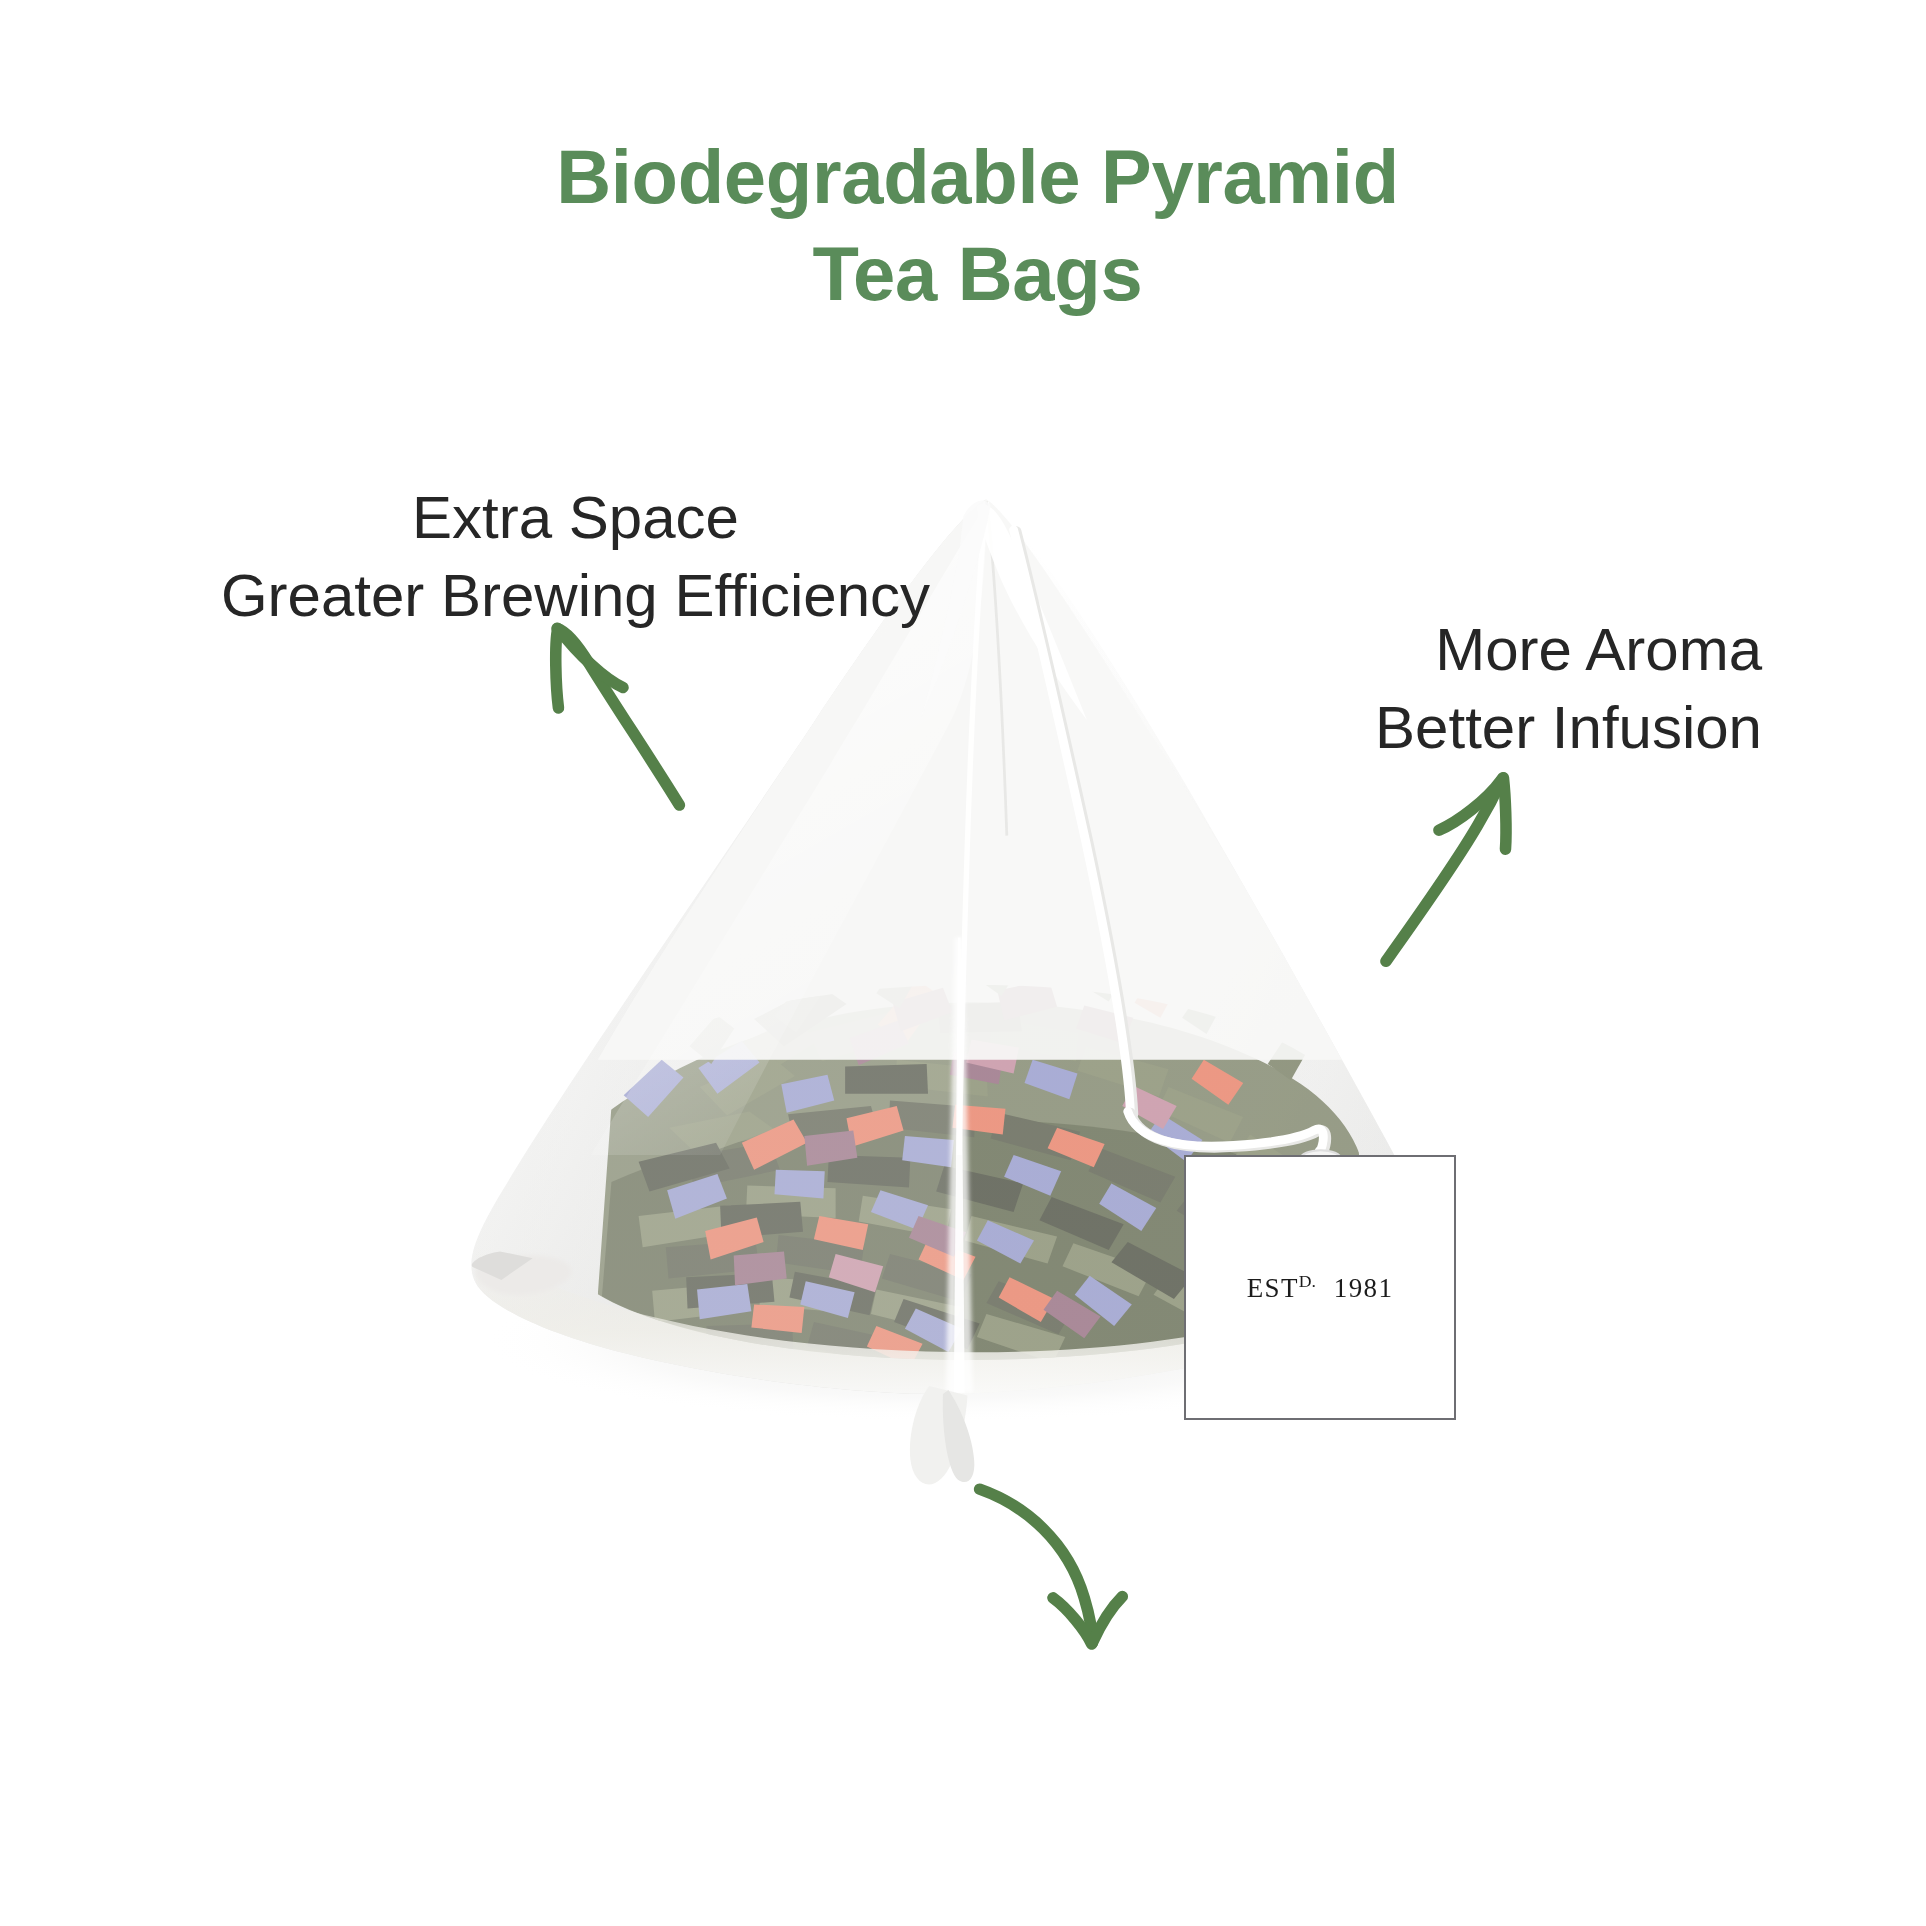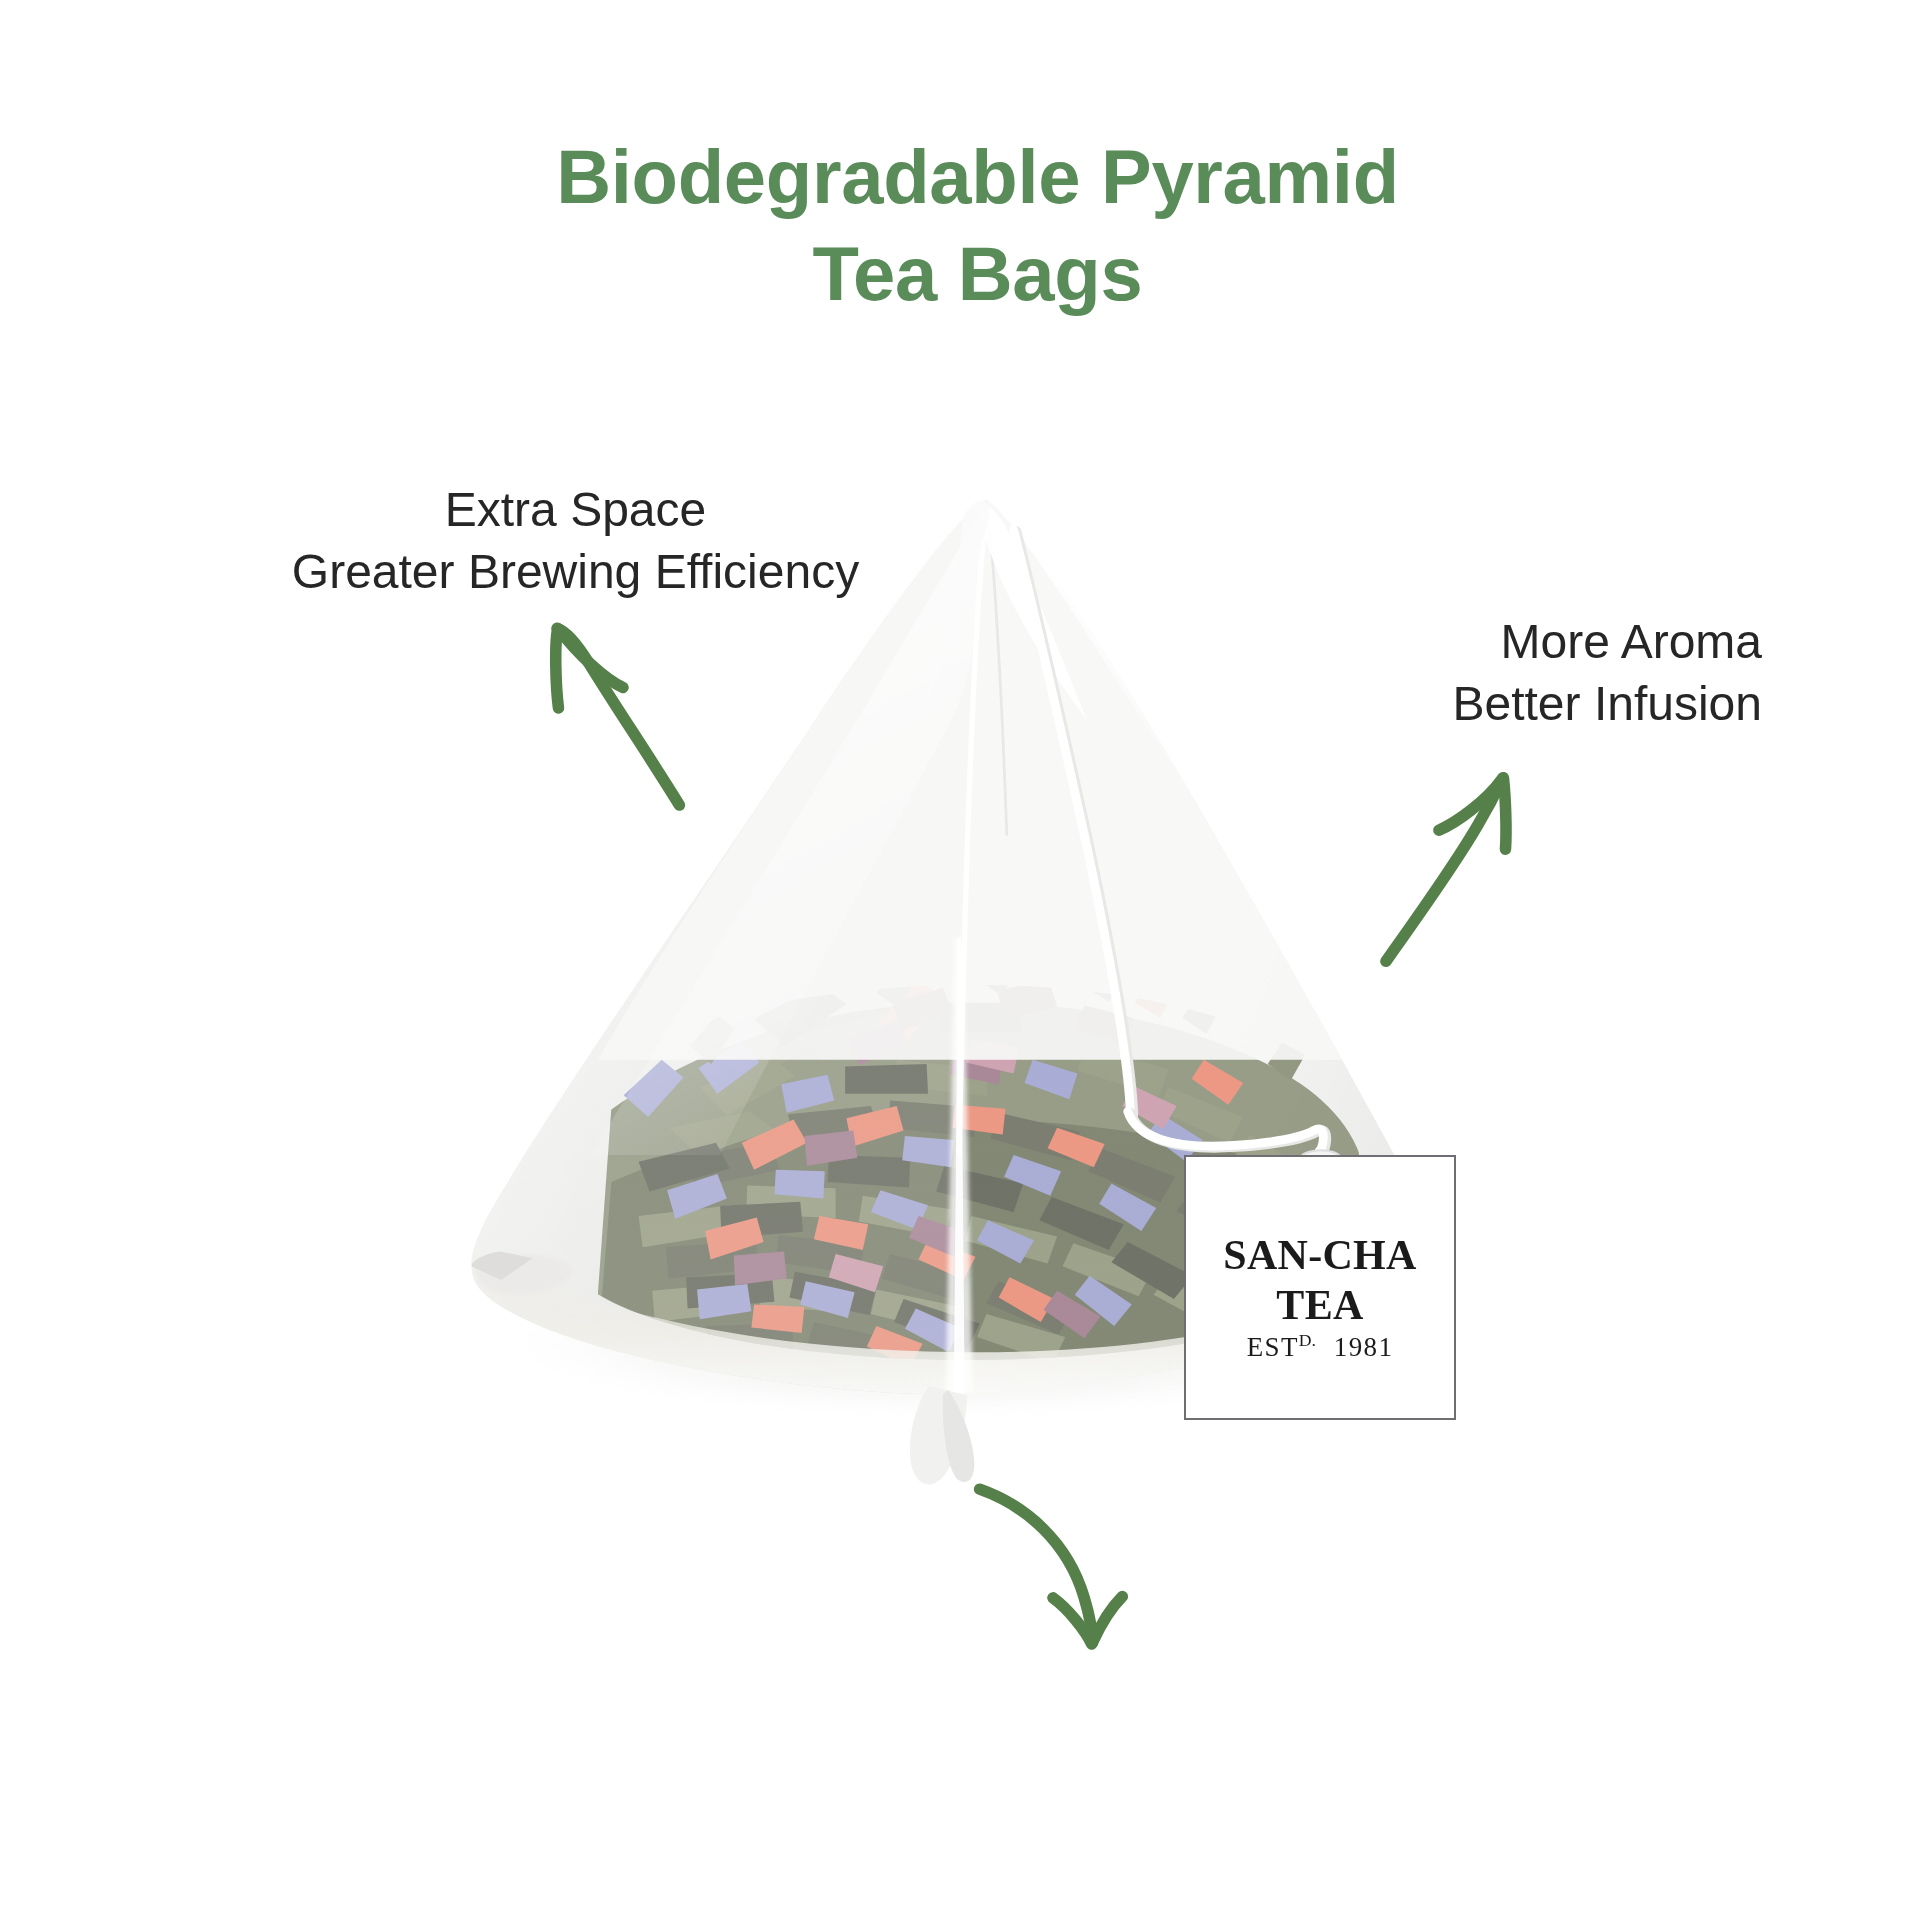--- a/index.html
+++ b/index.html
@@ -21,21 +21,21 @@
     line-height:1.28;
     letter-spacing:-0.3px;
     margin-left:29px;
   }
   .title .ln{display:block;}
 
   
   .callout{
     position:absolute;
     color:#262626;
-    font-size:48px;
+    font-size:60px;
     font-weight:500;
     line-height:1.30;
     white-space:nowrap;
   }
   .callout .ln{display:block;}
   #label-left{ left:205px; top:479px; text-align:center; width:741px;}
   #label-right{ left:1327px; top:611px; text-align:right; width:435px;}
   #label-bottom{ left:0; right:0; top:1654px; text-align:center; font-size:50px;}
 
   
@@ -371,24 +371,20 @@
         <g>
           <path d="M1442,2192 C1510,2216 1572,2270 1596,2352 C1605,2382 1608,2402 1608,2418"></path>
           <path d="M1607,2420 C1598,2400 1572,2368 1550,2352"></path>
           <path d="M1608,2418 C1618,2396 1634,2368 1652,2350"></path>
         </g>
       </g>
     </svg>
   </div>
 
   <div id="tag">
-    <div class="brand">
-      <span>SAN-CHA</span><br>
-      <span>TEA</span>
-    </div>
     <div class="estd">
       <span>EST</span><sup>D.</sup><span class="yr">1981</span>
     </div>
   </div>
 
   <div id="label-left" class="callout">
     <span class="ln">Extra Space</span>
     <span class="ln">Greater Brewing Efficiency</span>
   </div>
 

